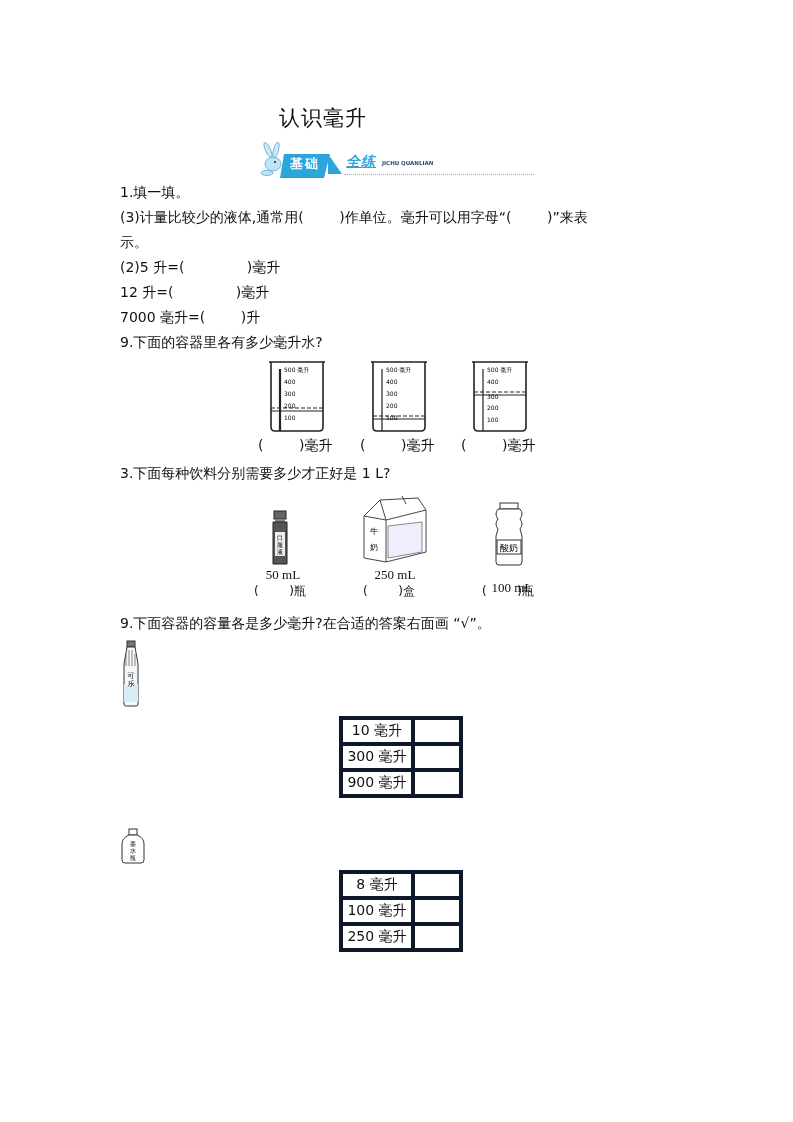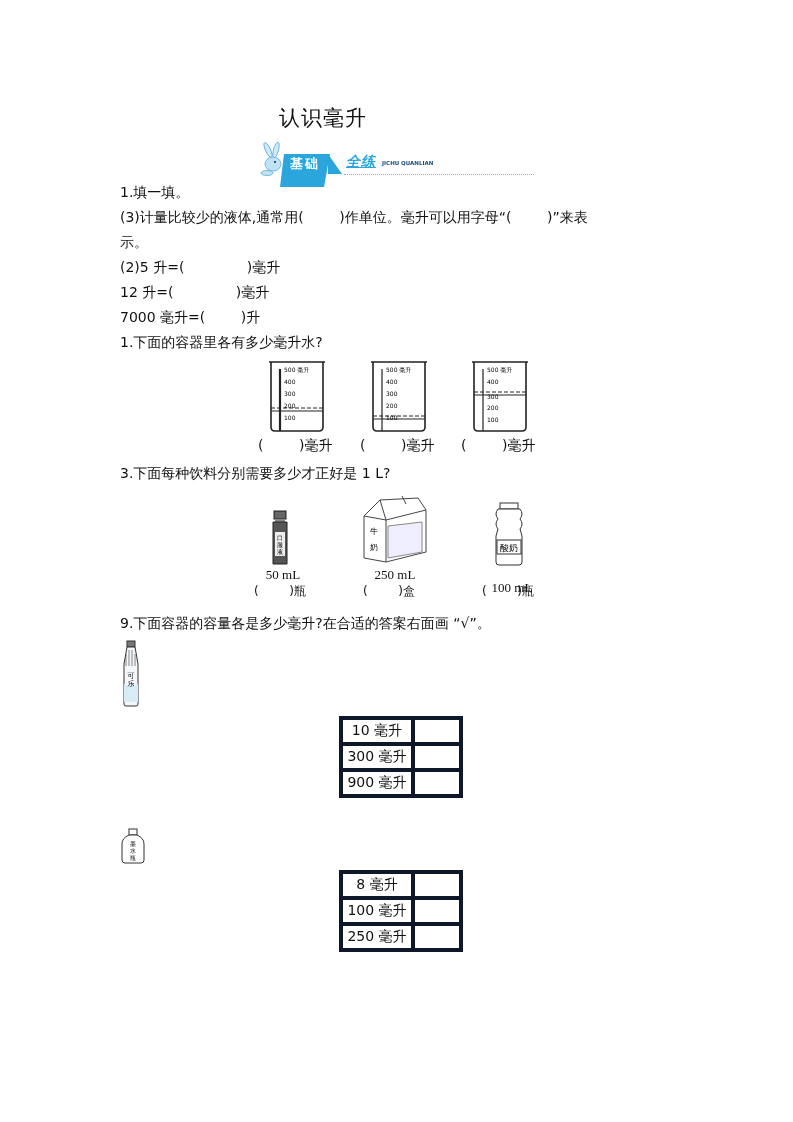--- a/index.html
+++ b/index.html
@@ -2,21 +2,21 @@
 <html><head>
 <meta charset="utf-8">
 <style>
   html, body { margin: 0; padding: 0; background: #ffffff; }
   body { width: 793px; height: 1122px; position: relative; overflow: hidden;
          font-family: "DejaVu Sans", "Liberation Sans", sans-serif; color: #111; }
   .abs { position: absolute; }
   .title { left: 0; width: 646px; top: 104px; text-align: center; font-size: 21px; letter-spacing: 1px; }
   .line { left: 120px; font-size: 14px; line-height: 22px; white-space: pre; }
   .banner { left: 258px; top: 140px; width: 280px; height: 40px; }
-  .banner .tab { position: absolute; left: 22px; top: 14px; width: 50px; height: 33px; background: #2aa6dc;
+  .banner .tab { position: absolute; left: 22px; top: 14px; width: 50px; height: 24px; background: #2aa6dc;
                  clip-path: polygon(8% 0, 100% 0, 88% 100%, 0 100%); color: #fff; font-size: 13px; font-weight: bold;
                  text-align: center; line-height: 20px; letter-spacing: 2px; }
   .banner .tri { position: absolute; left: 70px; top: 14px; width: 14px; height: 20px; background: #2aa6dc;
                  clip-path: polygon(0 0, 100% 100%, 0 100%); }
   .banner .quan { position: absolute; left: 88px; top: 13px; font-size: 14px; font-weight: bold; color: #2aa6dc; font-style: italic; letter-spacing: 1px; text-decoration: underline; }
   .banner .pin { position: absolute; left: 124px; top: 20px; font-size: 5.5px; font-weight: bold; color: #1b4f7a; }
   .banner .dots { position: absolute; left: 86px; top: 34px; width: 190px; border-top: 1px dotted #7fb9d9; }
   .rabbit { position: absolute; left: 0; top: 0; width: 30px; height: 40px; }
   .beaker-label { font-size: 14px; white-space: pre; }
   .drink-cap { font-family: "Liberation Serif", serif; font-size: 13px; white-space: pre; text-align: center; }
@@ -46,21 +46,21 @@
   <div class="dots"></div>
 </div>
 
 <div class="abs line" style="top:181px">1.填一填。</div>
 <div class="abs line" style="top:206px">(3)计量比较少的液体,通常用(        )作单位。毫升可以用字母“(        )”来表</div>
 <div class="abs line" style="top:231px">示。</div>
 <div class="abs line" style="top:256px">(2)5 升=(              )毫升</div>
 <div class="abs line" style="top:281px">12 升=(              )毫升</div>
 <div class="abs line" style="top:306px">7000 毫升=(        )升</div>
 
-<div class="abs line" style="top:331px">1.下面的容器里各有多少毫升水?</div>
+<div class="abs line" style="top:331px">9.下面的容器里各有多少毫升水?</div>
 
 <div class="abs" style="left:266px; top:359px;">
   <svg width="62" height="74" viewBox="0 0 62 74">
     <path d="M3 3 H59 M5 3 V68 Q5 72 9 72 H53 Q57 72 57 68 V3" fill="none" stroke="#222" stroke-width="1.6"></path>
     <line x1="14" y1="10" x2="14" y2="72" stroke="#222" stroke-width="2.2"></line>
     <line x1="5" y1="52" x2="57" y2="52" stroke="#222" stroke-width="1.2"></line>
     <line x1="5" y1="49" x2="57" y2="49" stroke="#222" stroke-width="1" stroke-dasharray="4 2"></line>
     <text x="18" y="13" font-size="6" font-family="DejaVu Sans, sans-serif">500 毫升</text>
     <text x="18" y="25" font-size="6" font-family="DejaVu Sans, sans-serif">400</text>
     <text x="18" y="37" font-size="6" font-family="DejaVu Sans, sans-serif">300</text>

